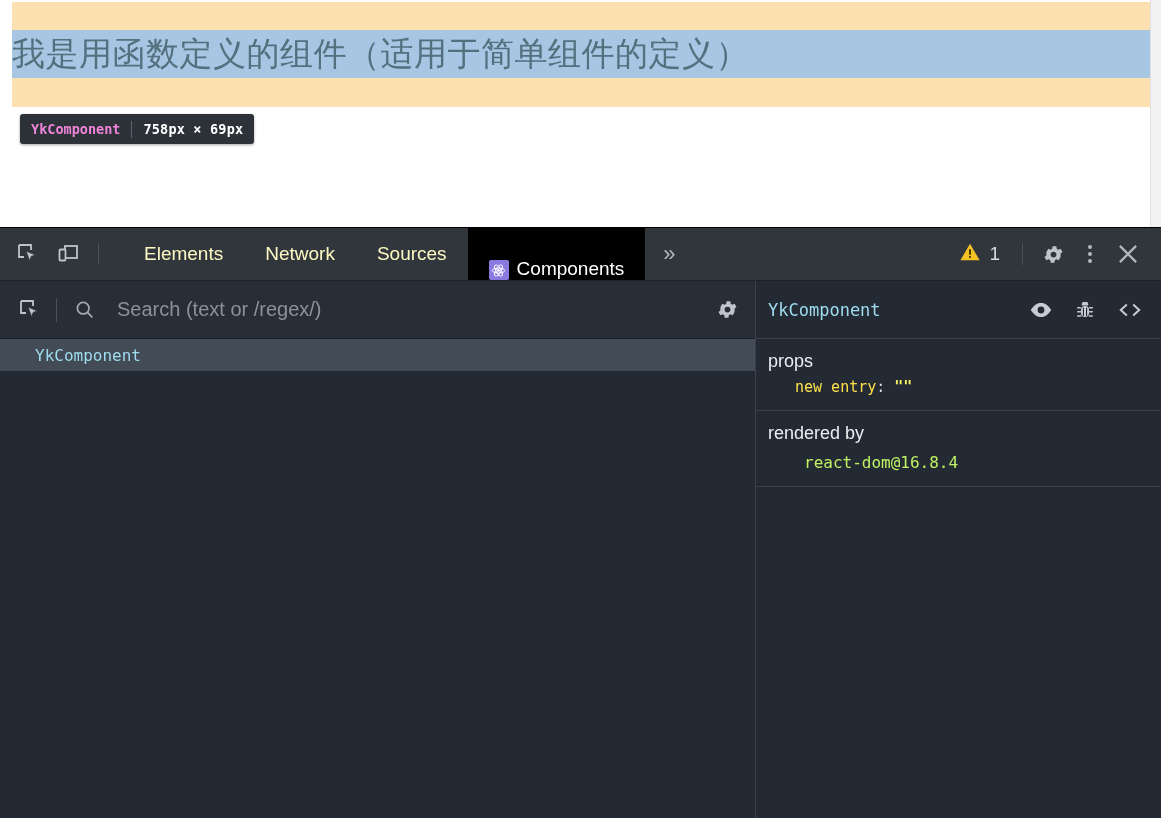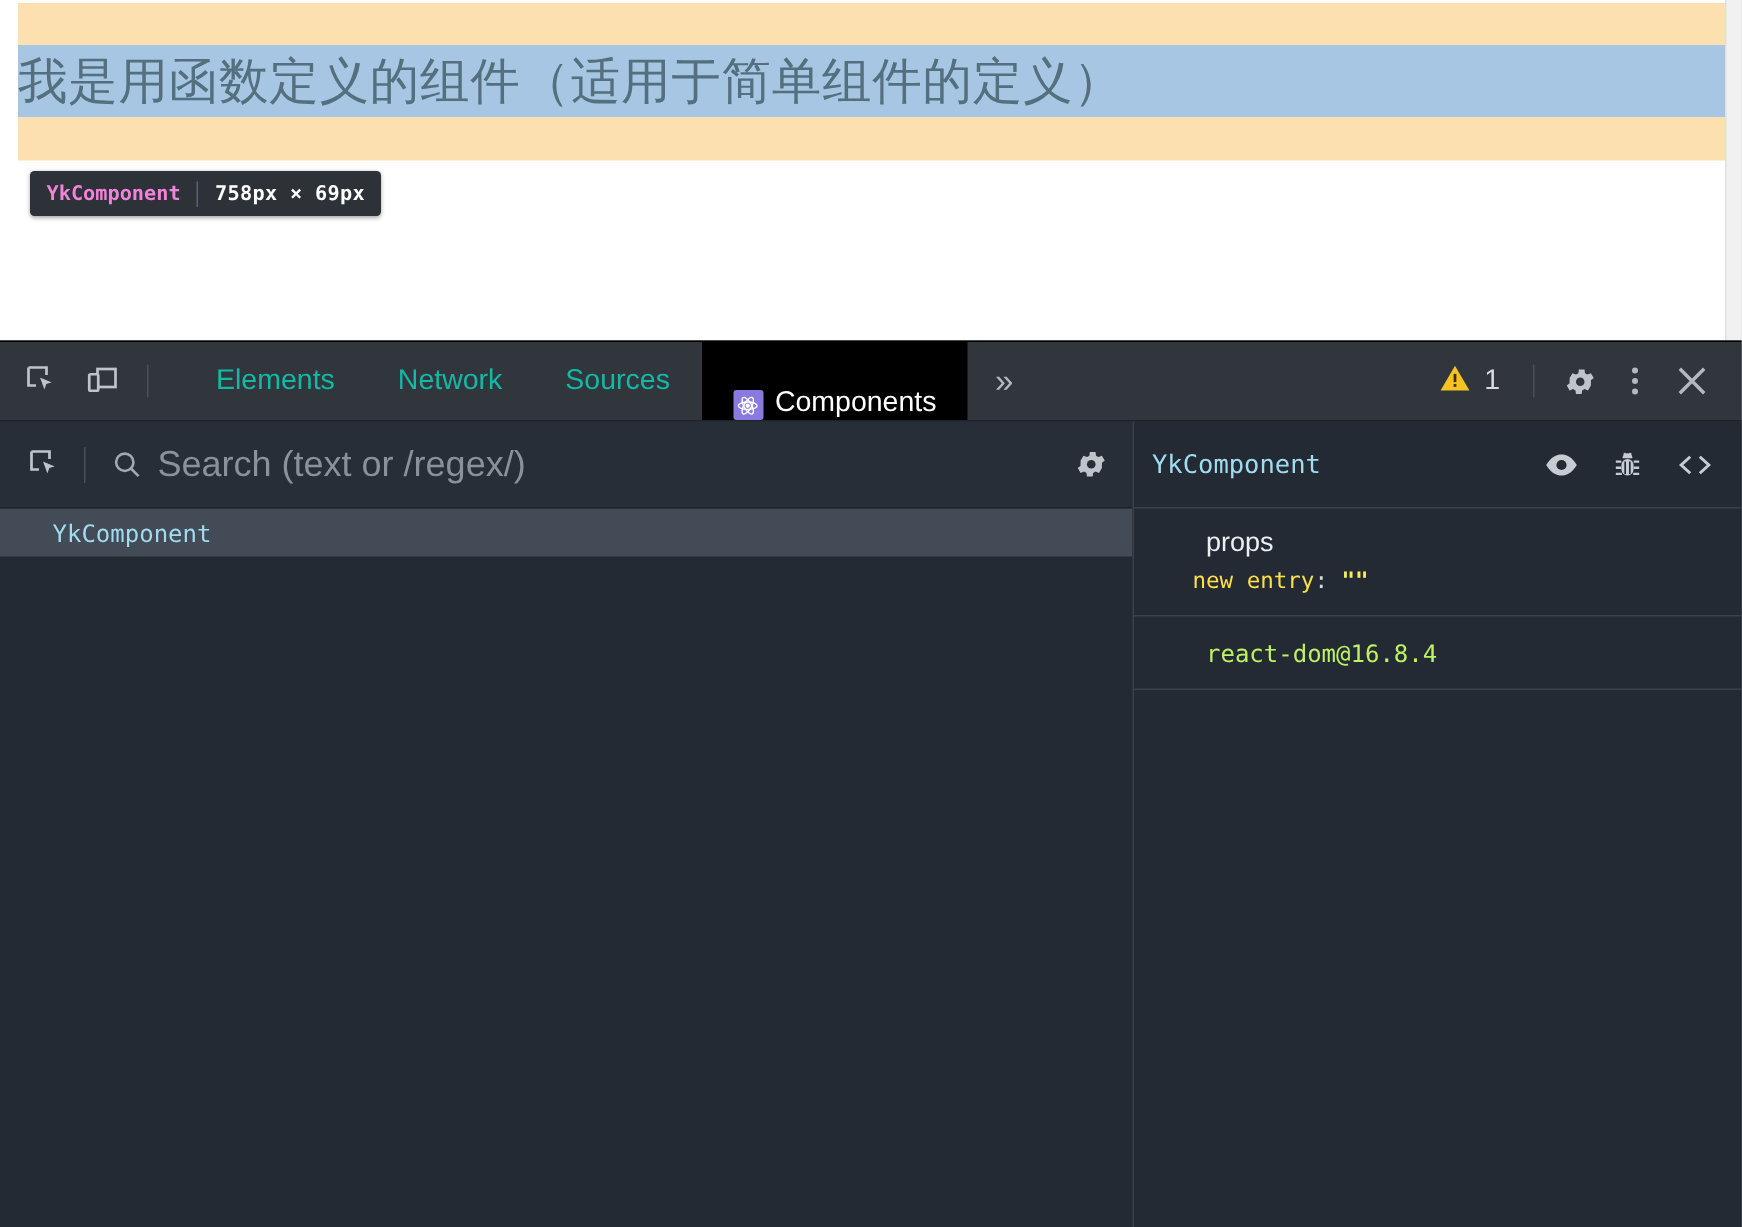--- a/index.html
+++ b/index.html
@@ -123,21 +123,21 @@
     align-items: stretch;
     margin-left: 14px;
   }
 
   .dt-tab {
     display: flex;
     align-items: center;
     gap: 8px;
     padding: 0 21px;
     font-size: 19px;
-    color: #14b8a6;
+    color: #fef9c3;
     cursor: pointer;
     white-space: nowrap;
   }
   .dt-tab.active {
     background: #000000;
     color: #ffffff;
     align-items: flex-end;
   }
 
   #components-icon {
@@ -245,22 +245,23 @@
     width: 26px;
     margin-right: 8px;
   }
 
   #search-input {
     flex: 1;
     background: transparent;
     border: none;
     outline: none;
     color: #d7dade;
-    font-size: 24px;
+    font-size: 20px;
     font-family: "Liberation Sans", sans-serif;
+    margin-left: 12px;
   }
   #search-input::placeholder { color: #8b919a; }
 
   #tree-settings-btn {
     width: 56px;
     display: flex;
     align-items: center;
     justify-content: center;
     cursor: pointer;
   }
@@ -311,21 +312,20 @@
   .detail-action { cursor: pointer; display: flex; }
 
   .detail-section {
     padding: 12px 0 14px 12px;
     border-bottom: 1px solid #3a414b;
   }
   .section-title {
     color: #eceff2;
     font-size: 18px;
     margin-bottom: 6px;
-    margin-left: 36px;
   }
   .prop-row {
     font-family: "DejaVu Sans Mono", "Liberation Mono", monospace;
     font-size: 15px;
     padding-left: 27px;
     white-space: nowrap;
   }
   .prop-key { color: #fde047; }
   .prop-colon { color: #d7dade; }
   .prop-value-string { color: #f5ec5f; font-weight: bold; }
@@ -504,17 +504,18 @@
 
       <div class="detail-section">
         <div class="section-title">props</div>
         <div class="prop-row">
           <span class="prop-key">new entry</span><span class="prop-colon">:</span>
           <span class="prop-value-string">""</span>
         </div>
       </div>
 
       <div class="detail-section">
+        <div class="section-title">rendered by</div>
         <div class="rendered-row">react-dom@16.8.4</div>
       </div>
     </div>
   </div>
 </div>
 
 </body></html>

